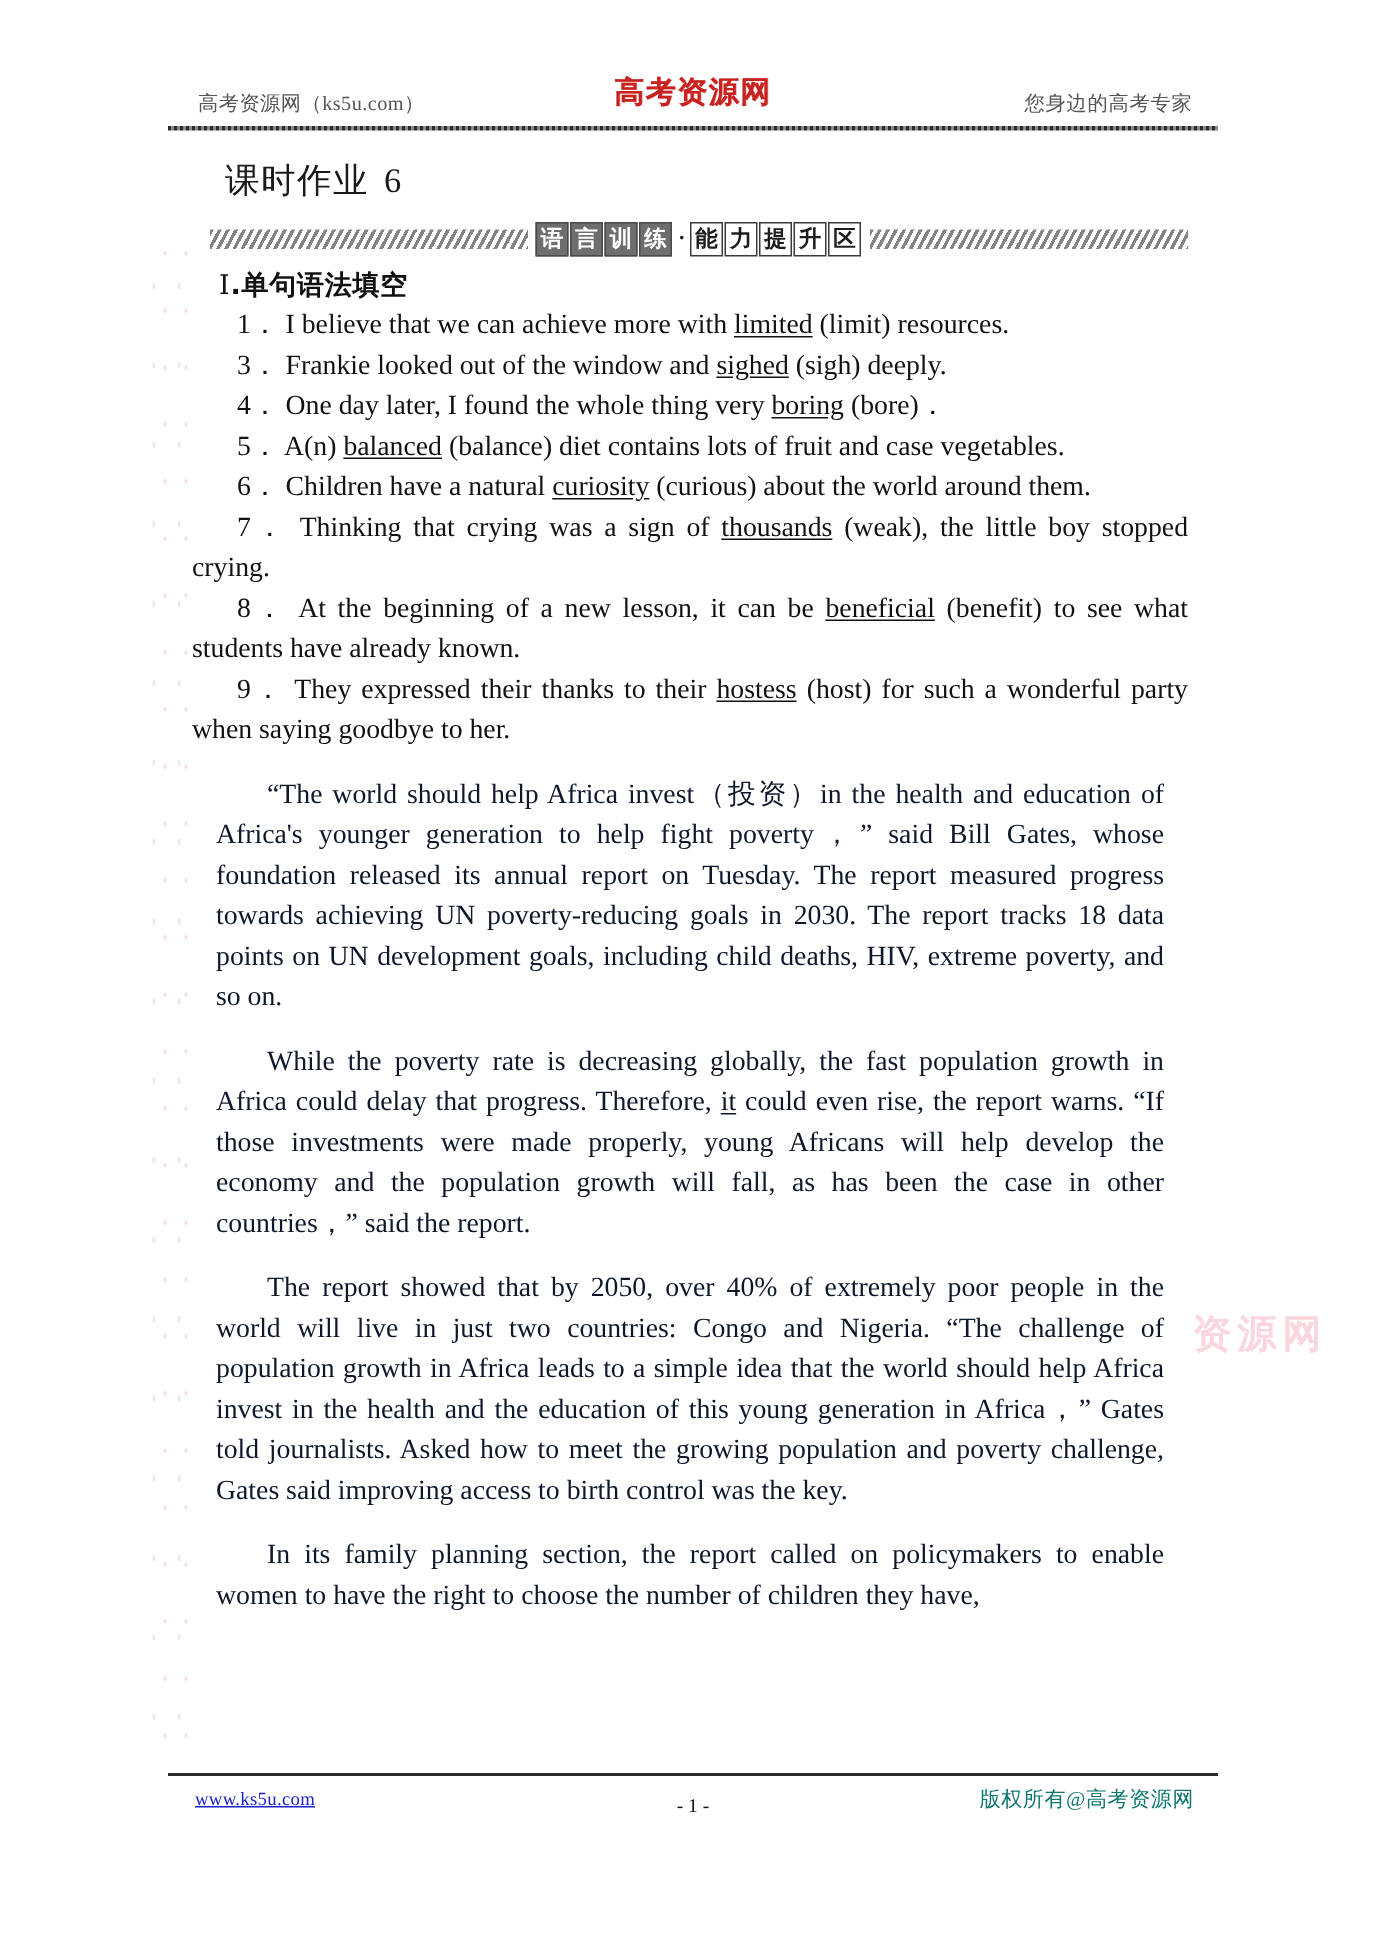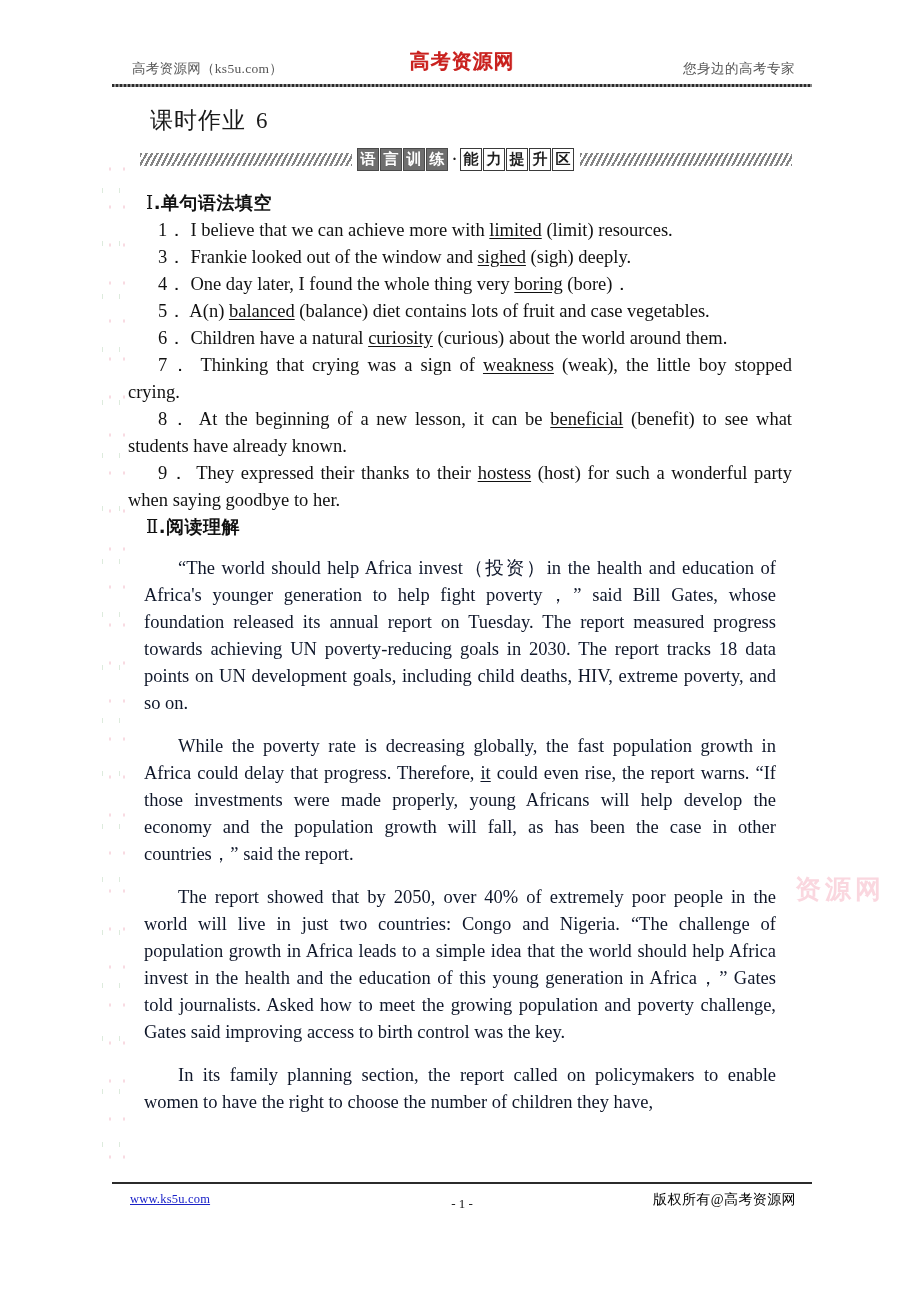--- a/index.html
+++ b/index.html
@@ -150,21 +150,21 @@
   .content {
     position: absolute;
     left: 128px;
     top: 178px;
     width: 664px;
   }
   .subhead {
     font-size: 18px;
     font-weight: bold;
     letter-spacing: 0.5px;
-    margin: 13px 0 2px 18px;
+    margin: 0 0 2px 18px;
     color: #111;
     font-family: "DejaVu Sans", "Liberation Sans", sans-serif;
   }
   .subhead .rn {
     font-family: "Liberation Serif", "DejaVu Serif", serif;
     font-weight: normal;
   }
   .item {
     font-size: 18.5px;
     line-height: 27px;
@@ -251,21 +251,21 @@
     transform: translateX(-50%);
     font-size: 13px;
     color: #111;
     white-space: nowrap;
   }
   .ftr-right {
     position: absolute;
     right: 16px;
     top: 9px;
     font-size: 14px;
-    color: #000000;
+    color: #0f766e;
     letter-spacing: 0.4px;
     white-space: nowrap;
   }
 
   
   .speckle {
     position: absolute;
     left: 100px;
     top: 150px;
     width: 26px;
@@ -319,28 +319,25 @@
     <div class="subhead">
       <span class="rn">Ⅰ</span><span>.单句语法填空</span>
     </div>
 
     <div id="items-host">
         <p class="item"><span class="num-lbl">1．</span><span> I believe that we can achieve more with </span><span class="ans">limited</span><span> (limit) resources.</span></p>
         <p class="item"><span class="num-lbl">3．</span><span> Frankie looked out of the window and </span><span class="ans">sighed</span><span> (sigh) deeply.</span></p>
         <p class="item"><span class="num-lbl">4．</span><span> One day later, I found the whole thing very </span><span class="ans">boring</span><span> (bore)．</span></p>
         <p class="item"><span class="num-lbl">5．</span><span> A(n) </span><span class="ans">balanced</span><span> (balance) diet contains lots of fruit and case vegetables.</span></p>
         <p class="item"><span class="num-lbl">6．</span><span> Children have a natural </span><span class="ans">curiosity</span><span> (curious) about the world around them.</span></p>
-        <p class="item"><span class="num-lbl">7．</span><span> Thinking that crying was a sign of </span><span class="ans">weakness</span><span> (weak), the little boy stopped crying.</span></p>
+        <p class="item"><span class="num-lbl">7．</span><span> Thinking that crying was a sign of </span><span class="ans">thousands</span><span> (weak), the little boy stopped crying.</span></p>
         <p class="item"><span class="num-lbl">8．</span><span> At the beginning of a new lesson, it can be </span><span class="ans">beneficial</span><span> (benefit) to see what students have already known.</span></p>
         <p class="item"><span class="num-lbl">9．</span><span> They expressed their thanks to their </span><span class="ans">hostess</span><span> (host) for such a wonderful party when saying goodbye to her.</span></p>
       </div>
 
-    <div class="subhead2">
-      <span class="rn">Ⅱ</span><span>.阅读理解</span>
-    </div>
 
     <div id="paras-host">
         <p class="para"><span>“The world should help Africa invest（投资）in the health and education of Africa's younger generation to help fight poverty，” said Bill Gates, whose    foundation released its annual report on Tuesday. The report measured progress towards achieving UN poverty-reducing goals in 2030. The report tracks 18 data points on UN development goals, including child deaths, HIV, extreme poverty, and so on.</span></p>
         <p class="para"><span>While the poverty rate is decreasing globally, the fast population growth in Africa could delay that progress. Therefore, </span><span class="ans">it</span><span> could even rise, the report warns. “If those investments were made properly, young Africans will help develop the economy and the population growth will fall, as has been    the case in other countries，” said the report.</span></p>
         <p class="para"><span>The report showed that by 2050, over 40% of extremely poor people in the world will live in just two countries: Congo and Nigeria. “The challenge of population growth in Africa leads to a simple idea that the world should help Africa    invest in the health and the education of this young generation in Africa，” Gates told journalists. Asked how to meet the growing population and poverty challenge, Gates said improving access to birth control was the key.</span></p>
         <p class="para"><span>In its family planning section, the report called on policymakers to enable women to have the right to choose the number of children they have,</span></p>
       </div>
 
   </div>
 

